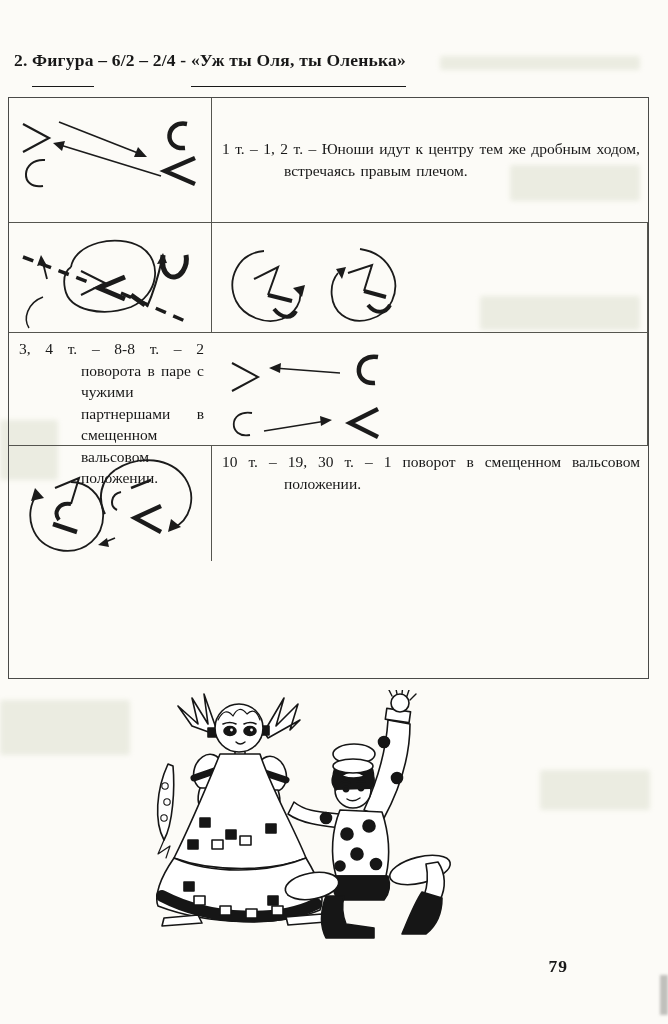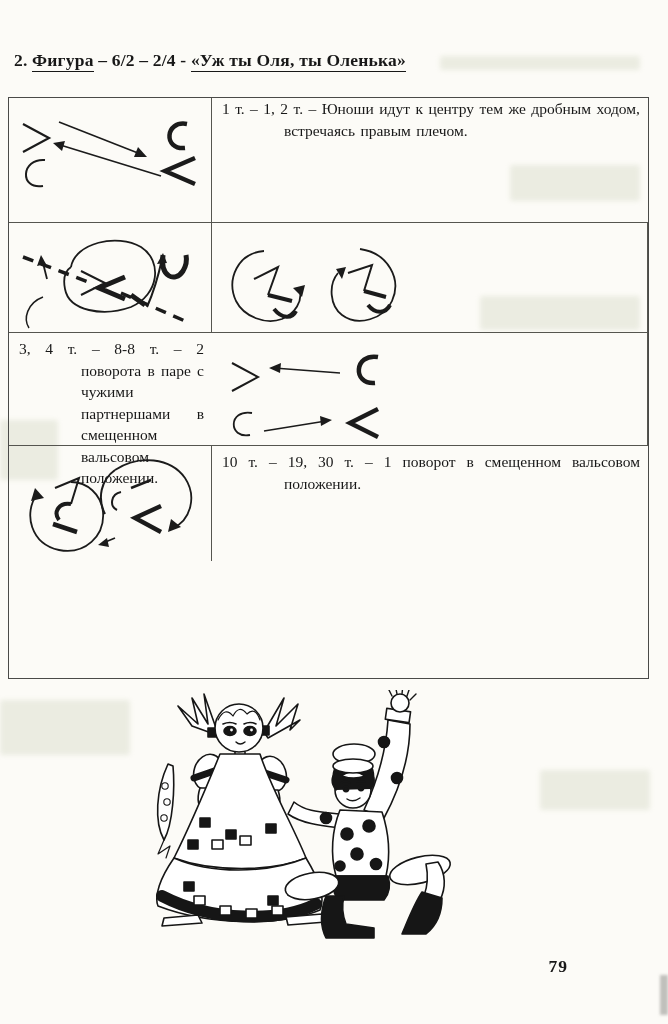--- a/index.html
+++ b/index.html
@@ -4,29 +4,29 @@
 <style>
   html,body{margin:0;padding:0;background:#e8e6e0;}
   .page{position:relative;width:668px;height:1024px;background:#fcfbf7;overflow:hidden;
         font-family:"Liberation Serif","DejaVu Serif",serif;color:#181818;}
   
   .artifact{position:absolute;background:rgba(170,182,142,.20);filter:blur(2.5px);border-radius:3px;}
   .smudge{position:absolute;background:rgba(120,120,116,.45);filter:blur(1.5px);}
 
   .title{position:absolute;left:14px;top:50px;margin:0;font-size:17.5px;font-weight:bold;
          letter-spacing:.2px;white-space:nowrap;}
-  .title .u{border-bottom:1.6px solid #181818;padding-bottom:1px;}
+  .title .u{border-bottom:1.6px solid #181818;padding-bottom:16px;}
 
   .dance-table{position:absolute;left:8px;top:97px;width:639px;height:580px;
                border:1.3px solid #4a4a48;display:grid;
                grid-template-columns:203px 1fr;
                grid-template-rows:125px 110px 113px 115px auto;background:transparent;}
   .dcell{border-right:1.2px solid #55554f;border-bottom:1.2px solid #55554f;position:relative;}
   .tcell{border-bottom:1.2px solid #55554f;padding:5px 8px 0 10px;}
-  .tcell.center{display:flex;flex-direction:column;padding-top:0;}
+  .tcell.center{display:flex;flex-direction:column;justify-content:center;padding-top:0;}
   .entry{margin:0 0 1px 0;font-size:15.5px;line-height:21.5px;text-align:justify;
          padding-left:62px;text-indent:-62px;word-spacing:1.5px;}
   .dcell svg{position:absolute;}
   .ln{stroke:#1b1b1b;fill:none;}
   .hd{fill:#1b1b1b;stroke:none;}
 
   .illustration{position:absolute;left:148px;top:690px;}
   .pagenum{position:absolute;left:0;top:956px;width:668px;text-align:right;
            font-size:17.5px;font-weight:bold;letter-spacing:1px;
            padding-right:100px;box-sizing:border-box;}

